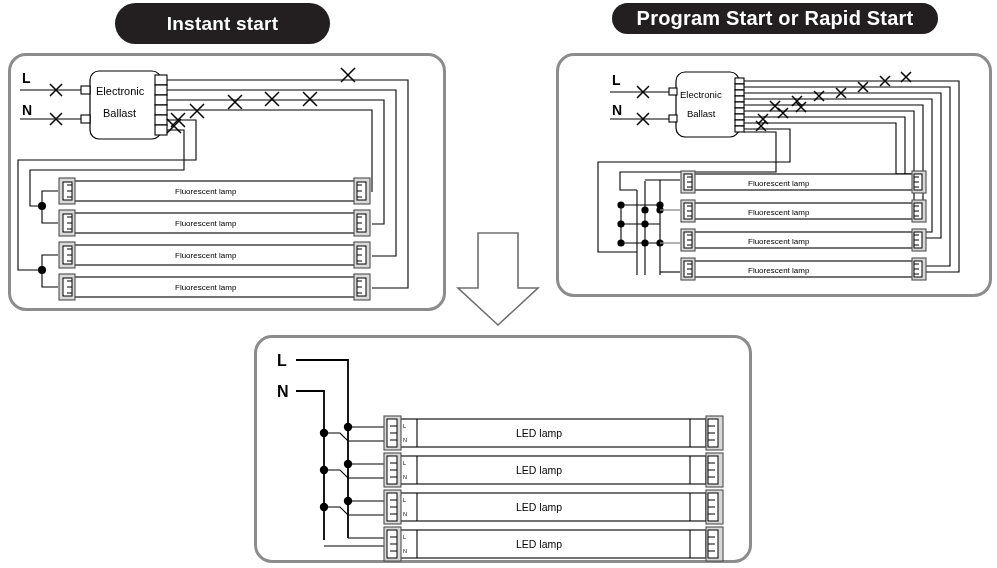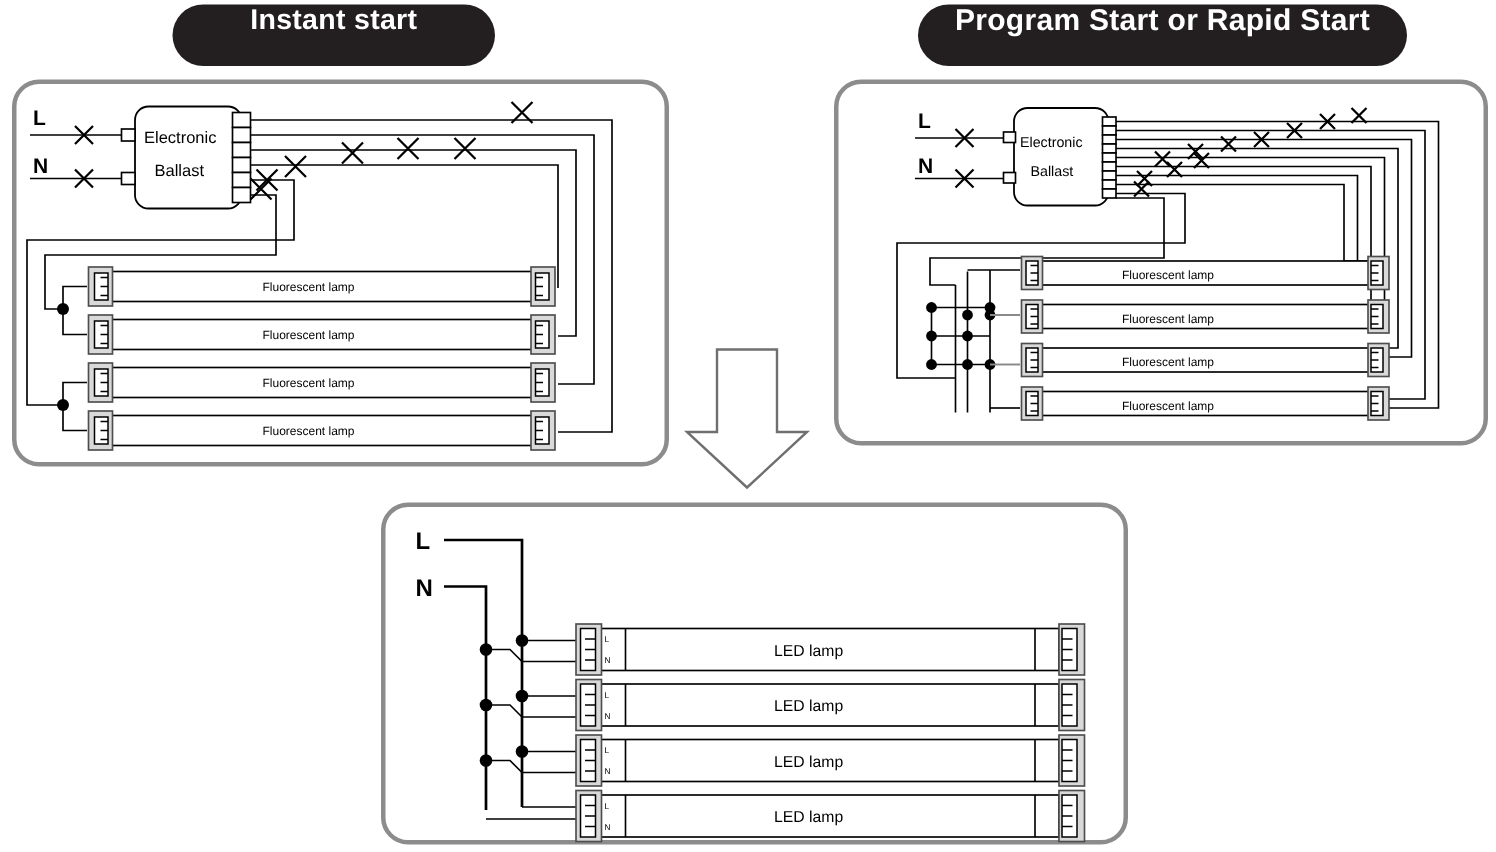--- a/index.html
+++ b/index.html
@@ -2,25 +2,25 @@
 <html><head>
 <meta charset="utf-8">
 <style>
   html,body{margin:0;padding:0;background:#ffffff;}
   body{
     width:997px;height:568px;position:relative;overflow:hidden;
     font-family:"Liberation Sans", sans-serif;
   }
   .pill{
     position:absolute;background:#231f20;border-radius:22px;
-    display:flex;justify-content:center;
+    display:flex;align-items:center;justify-content:center;
     color:#ffffff;font-weight:bold;letter-spacing:0.2px;
   }
   #pill-instant{left:115px;top:3px;width:215px;height:41px;font-size:19px;}
-  #pill-program{left:612px;top:3px;width:326px;height:41px;font-size:20px;}
+  #pill-program{left:612px;top:3px;width:326px;height:31px;font-size:20px;}
   .panel{position:absolute;border:3px solid #8c8c8c;border-radius:18px;background:#fff;}
   #panel-left{left:8px;top:53px;width:432px;height:252px;}
   #panel-right{left:556px;top:53px;width:430px;height:238px;}
   #panel-led{left:254px;top:335px;width:492px;height:222px;}
   svg{position:absolute;left:0;top:0;overflow:visible;}
   .w{fill:none;stroke:#000;stroke-width:1.1;}
   .wg{fill:none;stroke:#8a8a8a;stroke-width:1.3;}
   .xmark{stroke:#000;stroke-width:1.5;fill:none;}
   .dot{fill:#000;}
   .capbody{fill:#d9d9d9;stroke:#4d4d4d;stroke-width:1.1;}

